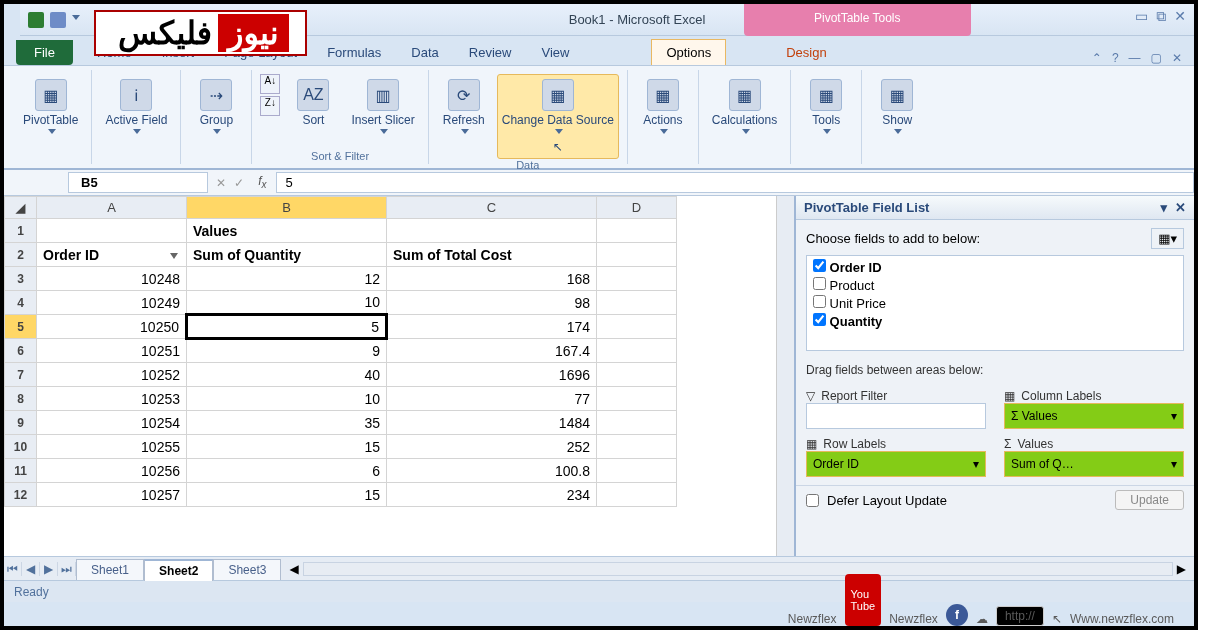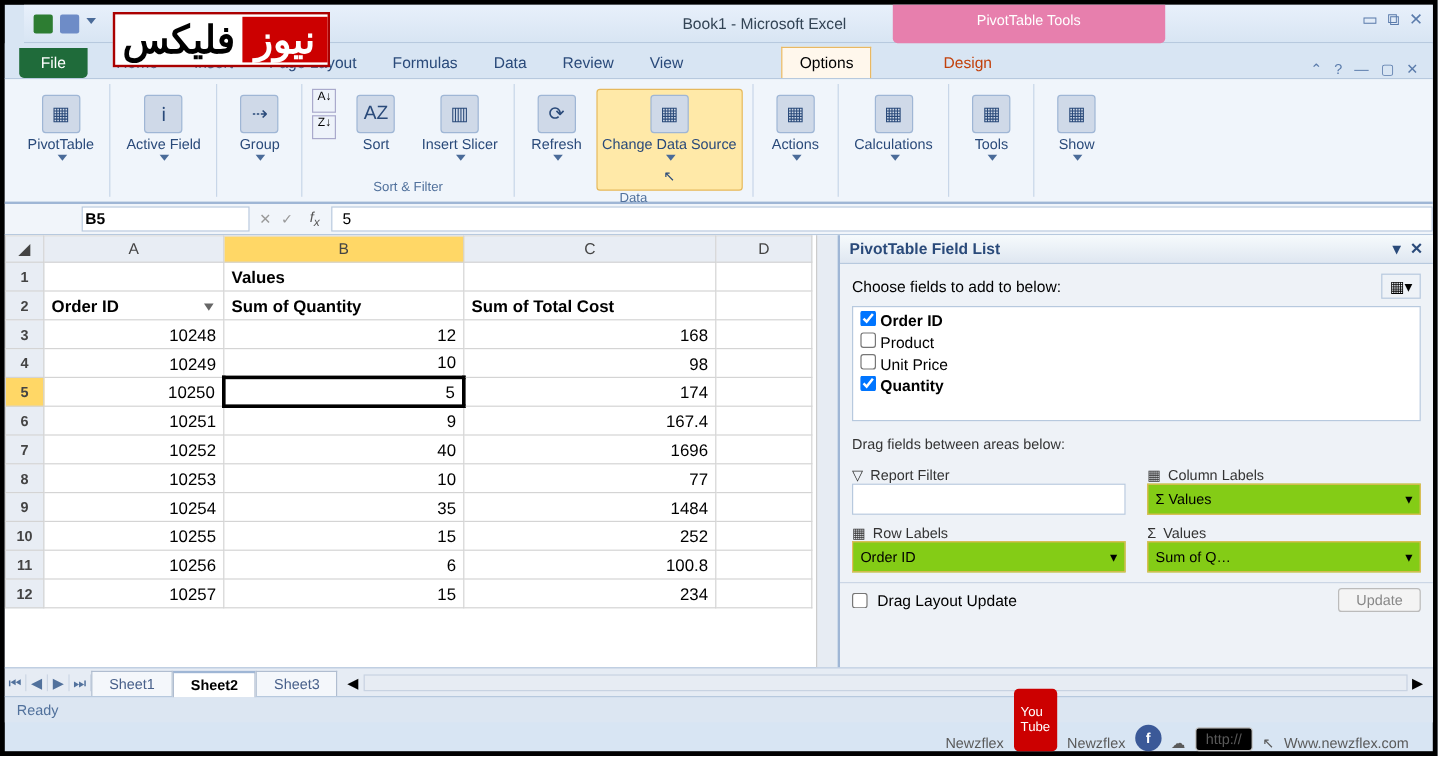--- a/index.html
+++ b/index.html
@@ -11,21 +11,21 @@
   .qat { display:flex; align-items:center; gap:6px; padding-left:8px; }
   .qat .excel-ico { width:16px; height:16px; background:#2d7d32; border-radius:2px; }
   .qat .save-ico { width:16px; height:16px; background:#6e8cc7; border-radius:2px; }
   .qat .arrow { border:4px solid transparent; border-top:5px solid #4a6b99; }
   .title-text { flex:1; text-align:center; font-size:13px; color:#345; }
   .context-tab-wrap { position:absolute; top:0; left:740px; height:32px; background:#e77fad; padding:4px 70px 0 70px; border-radius:0 0 4px 4px;}
   .context-tab-wrap span{ color:#fff; font-size:12px; }
   .win-controls { position:absolute; right:8px; top:4px; display:flex; gap:8px; color:#5a7bab; font-size:14px; }
 
   
-  .logo-overlay { position:absolute; top:6px; left:90px; background:#fff; border:2px solid #a00; padding:2px 0; display:flex; z-index:50;}
+  .logo-overlay { position:absolute; top:6px; left:90px; background:#fff; border:2px solid #a00; padding:2px 16px; display:flex; z-index:50;}
   .logo-overlay .red { background:#cc0000; color:#fff; font-size:32px; font-weight:bold; padding:0 10px; font-family:Tahoma,Arial; }
   .logo-overlay .black { color:#000; font-size:32px; font-weight:bold; padding:0 6px; font-family:Tahoma,Arial;}
 
   
   .tabsrow { display:flex; align-items:flex-end; height:30px; background:#d8e5f3; padding-left:12px; gap:18px; border-bottom:1px solid #b7c9de;}
   .file-tab { background:#1f6b3a; color:#fff; padding:5px 18px; font-size:13px; border-radius:0 0 4px 4px; }
   .tab { color:#2a4a7a; font-size:13px; padding:5px 6px; cursor:pointer; }
   .tab.context { background:#fff7ec; border:1px solid #e9b862; border-bottom:none; padding:5px 14px; color:#000; }
   .tab.ctx2 { color:#c2410c;margin-left:36px; }
   .help-area { margin-left:auto; margin-right:12px; display:flex; gap:10px; color:#5a7bab; font-size:12px;}
@@ -37,42 +37,42 @@
   .ribbtn { display:flex; flex-direction:column; align-items:center; gap:2px; padding:4px; font-size:12px; color:#2a4a7a; text-align:center; min-width:54px; cursor:pointer; border:1px solid transparent; border-radius:3px;}
   .ribbtn.highlight { background:#ffe9a8; border:1px solid #e6b95c; }
   .ribbtn .ico { width:32px; height:32px; background:#cfd9e8; border:1px solid #9fb6d5; border-radius:3px; display:flex; align-items:center; justify-content:center; font-size:16px;}
   .ribbtn .small-arrow { border:4px solid transparent; border-top:5px solid #4a6b99; display:inline-block; margin-left:2px;}
   .grouplabel { font-size:11px; color:#51719c; padding-bottom:2px;}
   .sortstack{ display:flex; flex-direction:column; gap:2px;}
   .sortstack div{ width:20px; height:20px; background:#eef3fa; border:1px solid #aac; font-size:10px; text-align:center;}
 
   
   .fbar { height:26px; background:#f1f5fa; border-bottom:1px solid #b7c9de; display:flex; align-items:center; font-size:12px;}
-  .namebox { width:140px; border:1px solid #b7c9de; background:#fff; margin:0 4px 0 64px; padding:2px 2px; font-size:13px; font-weight:bold;}
+  .namebox { width:140px; border:1px solid #b7c9de; background:#fff; margin:0 4px 0 64px; padding:2px 12px; font-size:13px; font-weight:bold;}
   .fbar .fx { padding:0 10px; color:#555; font-style:italic;}
   .fbar .fval { flex:1; background:#fff; border:1px solid #b7c9de; padding:2px 8px; font-size:13px;}
 
   
   .gridzone { display:flex; height:360px; background:#fff;}
   .grid { flex:1; overflow:hidden; position:relative;}
   table.sheet { border-collapse:collapse; font-size:14px;}
   table.sheet th, table.sheet td { border:1px solid #d4d4d4; }
   .rowhdr { background:#e8edf4; text-align:center; width:32px; font-size:12px; color:#444;}
   .colhdr { background:#e8edf4; text-align:center; height:22px; font-size:13px; color:#444; font-weight:normal;}
   .colhdr.sel { background:#ffd766; }
   .rowhdr.sel { background:#ffd766; }
   td { padding:2px 6px; text-align:right; height:24px;}
   td.left { text-align:left; }
   td.selcell { border:3px solid #000 !important; }
   td.valhdr { text-align:left; font-weight:bold; background:#fff;}
   .drop { float:right; border:4px solid transparent; border-top:6px solid #666; margin:6px 2px 0 4px;}
   .vscroll{ width:18px; background:#e7ecf3; border-left:1px solid #ccc;}
 
   
-  .pane { width:496px; border-left:2px solid #9fb6d5; background:#eef2f7; display:flex; flex-direction:column; font-size:13px;}
+  .pane { width:400px; border-left:2px solid #9fb6d5; background:#eef2f7; display:flex; flex-direction:column; font-size:13px;}
   .pane-hdr { background:linear-gradient(#f6fafc,#dfe7f1); border-bottom:1px solid #b7c9de; padding:4px 8px; display:flex; align-items:center; font-weight:bold; color:#2a4a7a;}
   .pane-hdr .spacer{flex:1;}
   .pane-body { padding:8px 10px; display:flex; flex-direction:column; gap:6px;}
   .fieldlist { background:#fff; border:1px solid #b7c9de; height:96px; overflow:auto; padding:2px;}
   .fieldlist label{ display:block; font-size:13px; padding:1px 4px;}
   .fieldlist .bold{ font-weight:bold;}
   .areas { display:grid; grid-template-columns:1fr 1fr; gap:8px 18px; margin-top:6px;}
   .area-lbl { font-size:12px; color:#333; display:flex; align-items:center; gap:6px;}
   .dropzone { background:#fff; border:1px solid #b7c9de; height:26px; display:flex; align-items:center; padding:0 6px; font-size:12px;}
   .dropzone.yellow { background:#84cc16; border:1px solid #e6b95c; justify-content:space-between;}
@@ -425,21 +425,21 @@
               </div>
             <div class="dropzone yellow">
               <span>Sum of Q…</span>
                 <span>▾</span>
             </div>
           </div>
         </div>
       </div>
       <div class="pane-foot">
         <input type="checkbox" style="">
-        <span style="flex:1;">Drag Layout Update</span>
+        <span style="flex:1;">Defer Layout Update</span>
         <button>Update</button>
       </div>
     </div>
   </div>
 
   <div class="sheettabs">
     <div class="navbtn">⏮</div>
     <div class="navbtn">◀</div>
     <div class="navbtn">▶</div>
     <div class="navbtn">⏭</div>

